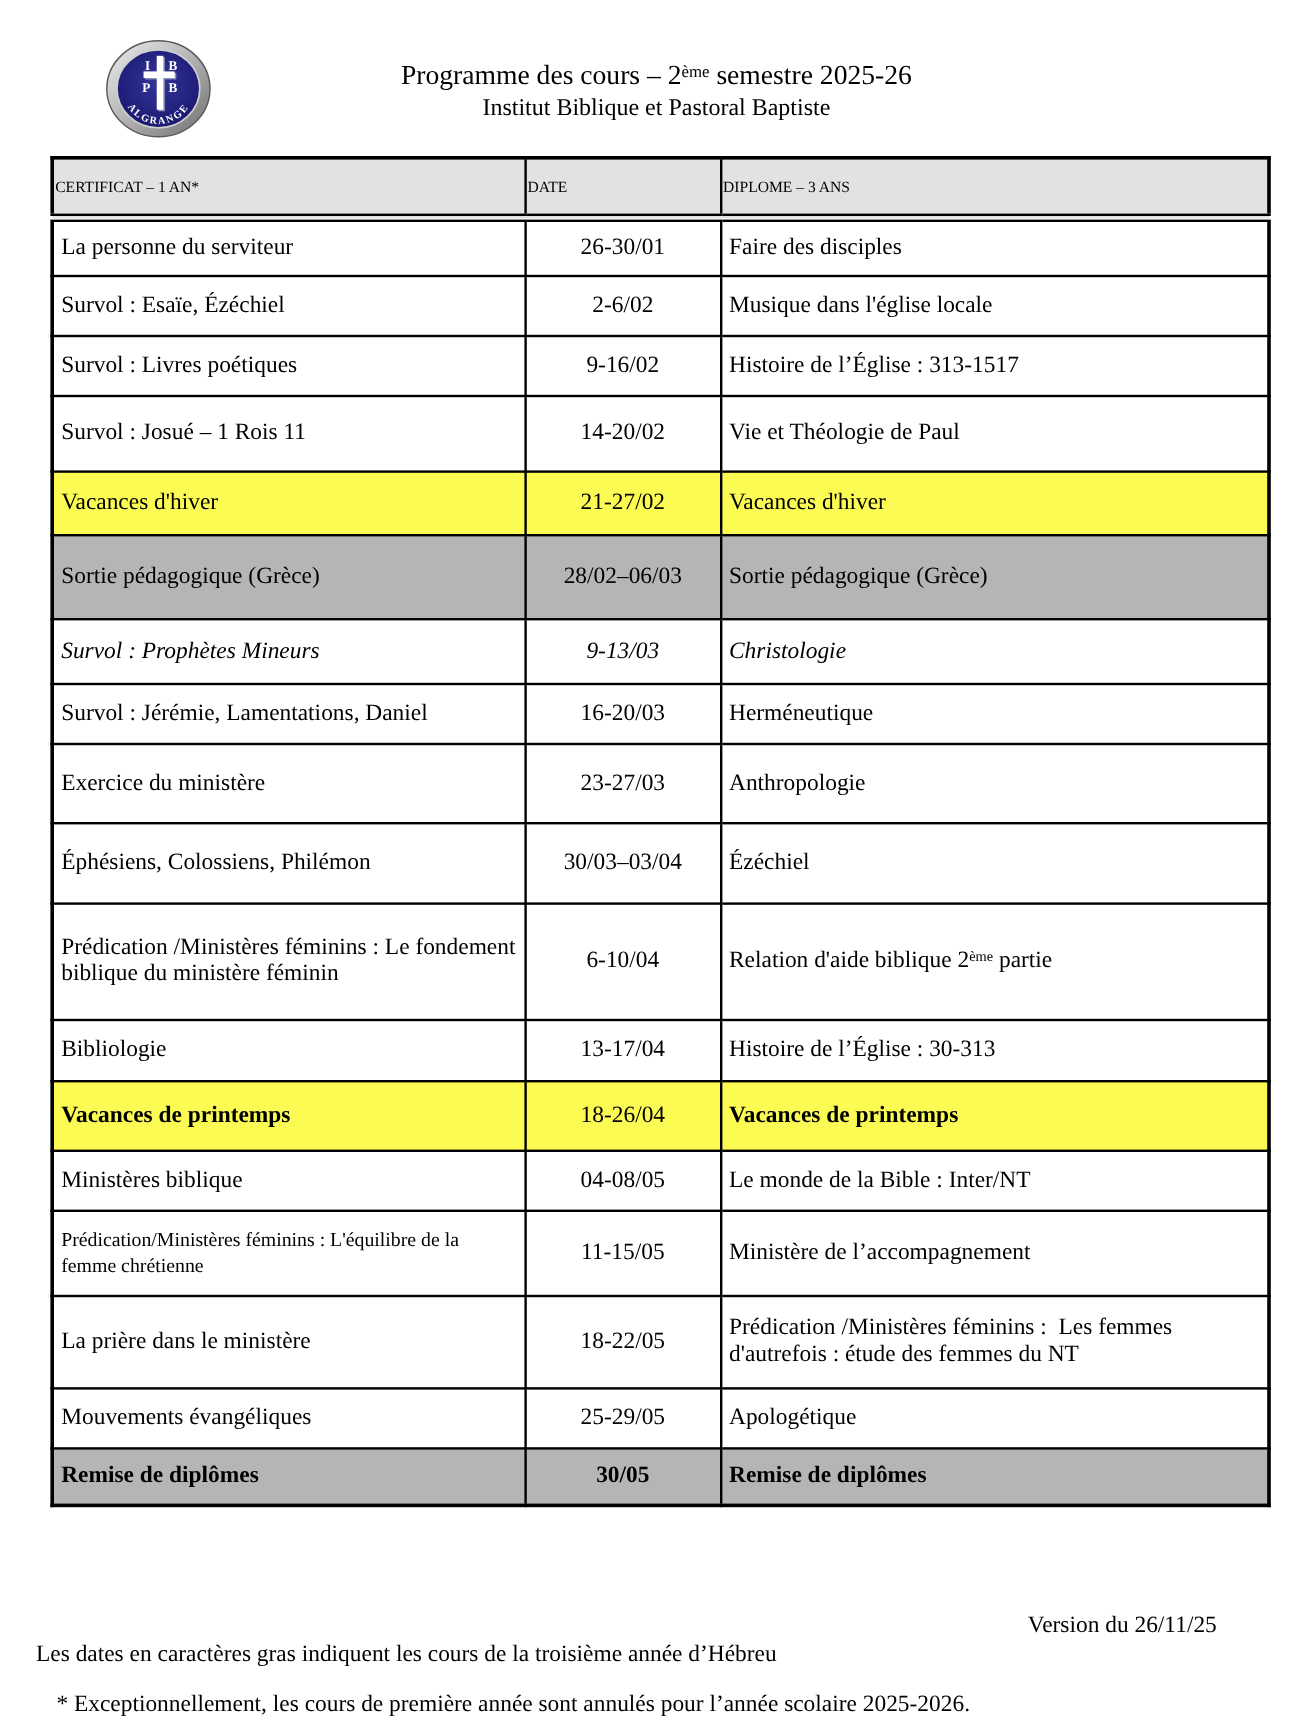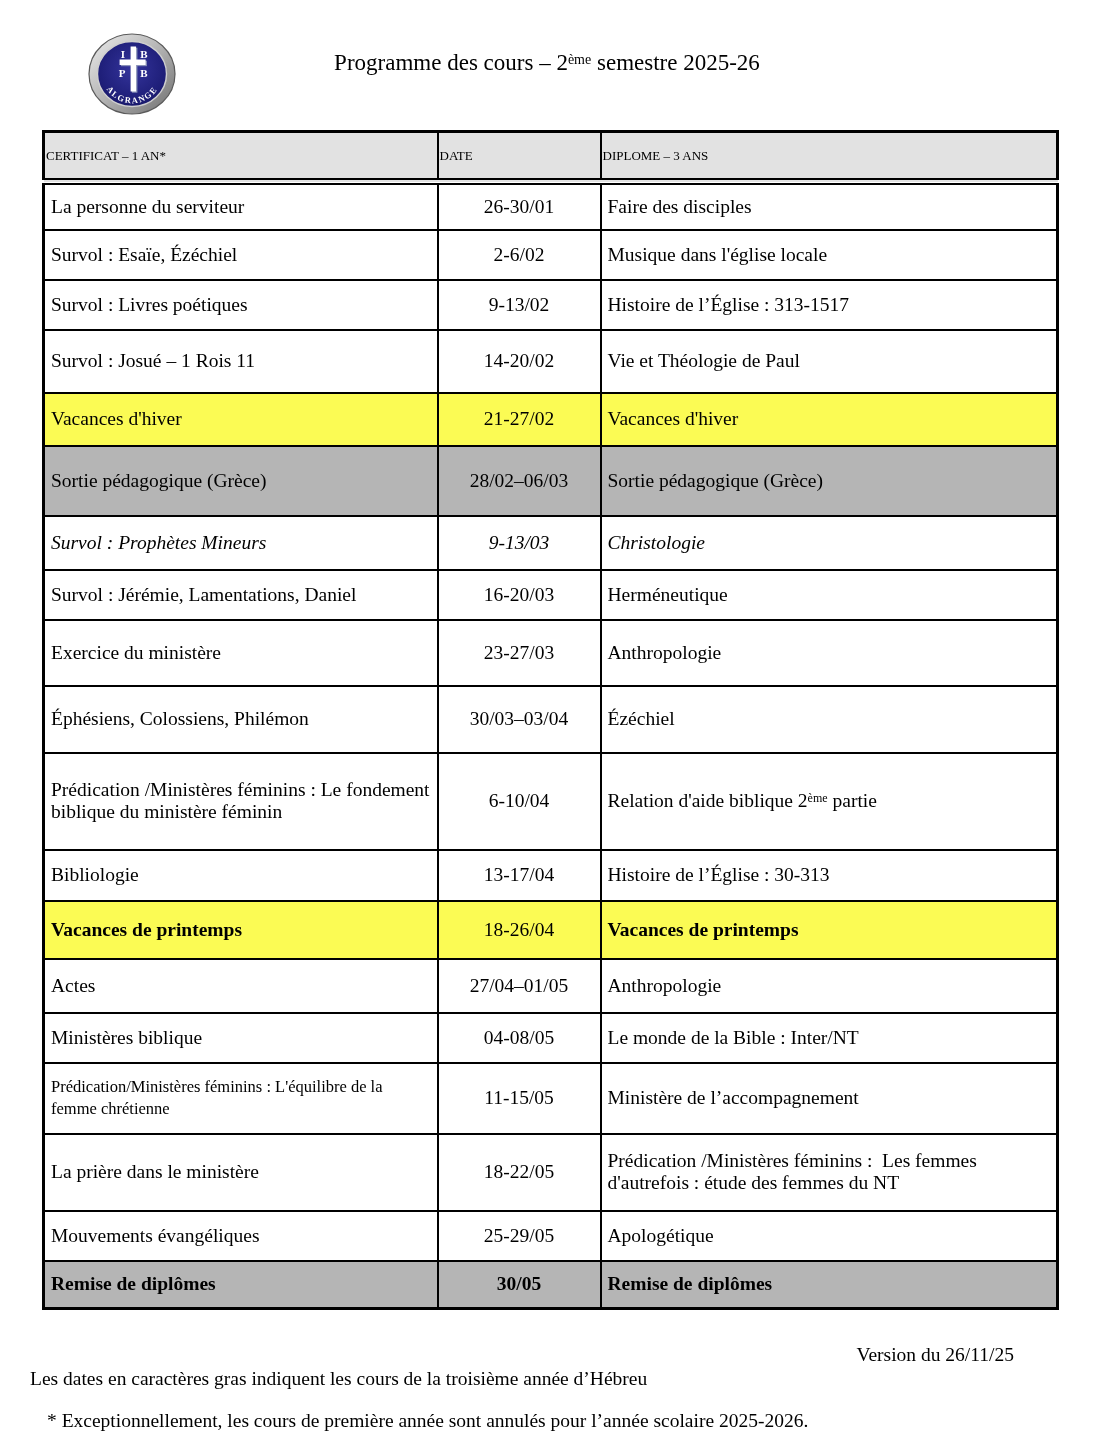--- a/index.html
+++ b/index.html
@@ -99,20 +99,21 @@
         <text class="logo-letter" x="34" y="44" font-size="11" fill="#ffffff" text-anchor="middle">P</text>
         <text class="logo-letter" x="56" y="44" font-size="11" fill="#ffffff" text-anchor="middle">B</text>
         <text class="logo-arc" font-size="8.5" fill="#ffffff" letter-spacing="1.5">
           <textPath href="#arcPath" startOffset="50%" text-anchor="middle">ALGRANGE</textPath>
         </text>
       </svg>
     </div>
 
     <div class="titles">
       <div class="doc-title"><span>Programme des cours – 2</span><sup>ème</sup><span> semestre 2025-26</span></div>
+      <div class="doc-subtitle">Institut Biblique et Pastoral Baptiste</div>
     </div>
   </div>
 
   <table class="schedule">
     <colgroup>
       <col style="width:394px">
       <col style="width:163px">
       <col style="width:457px">
     </colgroup>
     <thead>
@@ -128,21 +129,21 @@
           <td class="cell-date">26-30/01</td>
           <td class="cell-diplome">Faire des disciples</td>
         </tr>
         <tr class="row-normal" style="height: 50px;">
           <td class="cell-cert">Survol : Esaïe, Ézéchiel</td>
           <td class="cell-date">2-6/02</td>
           <td class="cell-diplome">Musique dans l'église locale</td>
         </tr>
         <tr class="row-normal" style="height: 50px;">
           <td class="cell-cert">Survol : Livres poétiques</td>
-          <td class="cell-date">9-13/02</td>
+          <td class="cell-date">9-16/02</td>
           <td class="cell-diplome">Histoire de l’Église : 313-1517</td>
         </tr>
         <tr class="row-normal" style="height: 63px;">
           <td class="cell-cert">Survol : Josué – 1 Rois 11</td>
           <td class="cell-date">14-20/02</td>
           <td class="cell-diplome">Vie et Théologie de Paul</td>
         </tr>
         <tr class="row-vacation" style="height: 53px;">
           <td class="cell-cert">Vacances d'hiver</td>
           <td class="cell-date">21-27/02</td>
@@ -181,25 +182,20 @@
         <tr class="row-normal" style="height: 51px;">
           <td class="cell-cert">Bibliologie</td>
           <td class="cell-date">13-17/04</td>
           <td class="cell-diplome">Histoire de l’Église : 30-313</td>
         </tr>
         <tr class="row-vacation" style="height: 58px;">
           <td class="cell-cert bold">Vacances de printemps</td>
           <td class="cell-date">18-26/04</td>
           <td class="cell-diplome bold">Vacances de printemps</td>
         </tr>
-        <tr class="row-normal" style="height: 54px;">
-          <td class="cell-cert">Actes</td>
-          <td class="cell-date">27/04–01/05</td>
-          <td class="cell-diplome">Anthropologie</td>
-        </tr>
         <tr class="row-normal" style="height: 50px;">
           <td class="cell-cert">Ministères biblique</td>
           <td class="cell-date">04-08/05</td>
           <td class="cell-diplome">Le monde de la Bible : Inter/NT</td>
         </tr>
         <tr class="row-normal" style="height: 71px;">
           <td class="cell-cert small">Prédication/Ministères féminins : L'équilibre de la femme chrétienne</td>
           <td class="cell-date">11-15/05</td>
           <td class="cell-diplome">Ministère de l’accompagnement</td>
         </tr>

